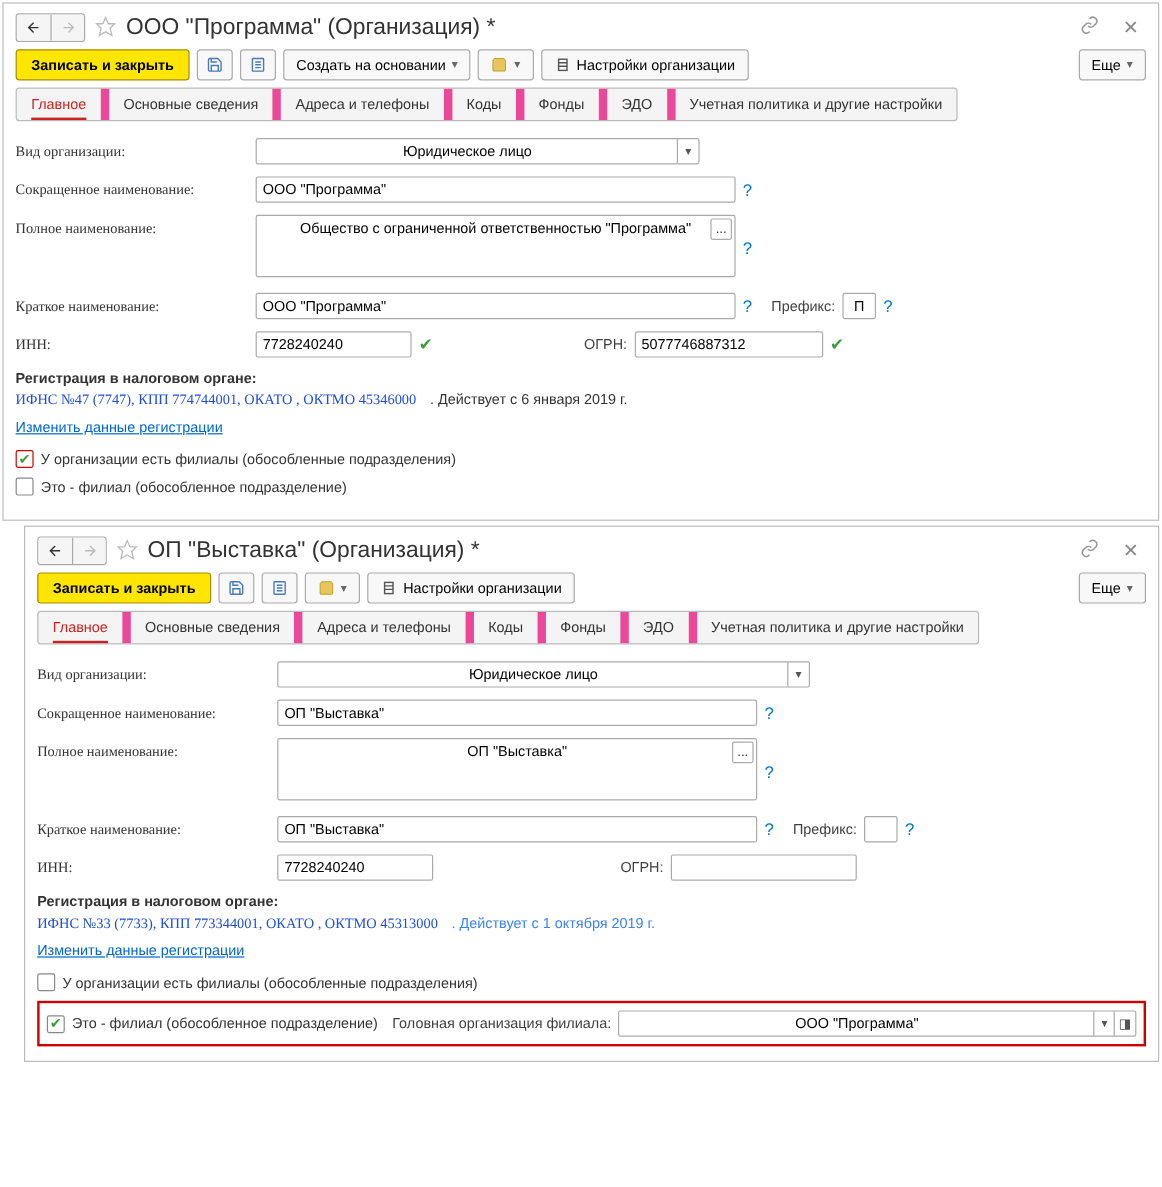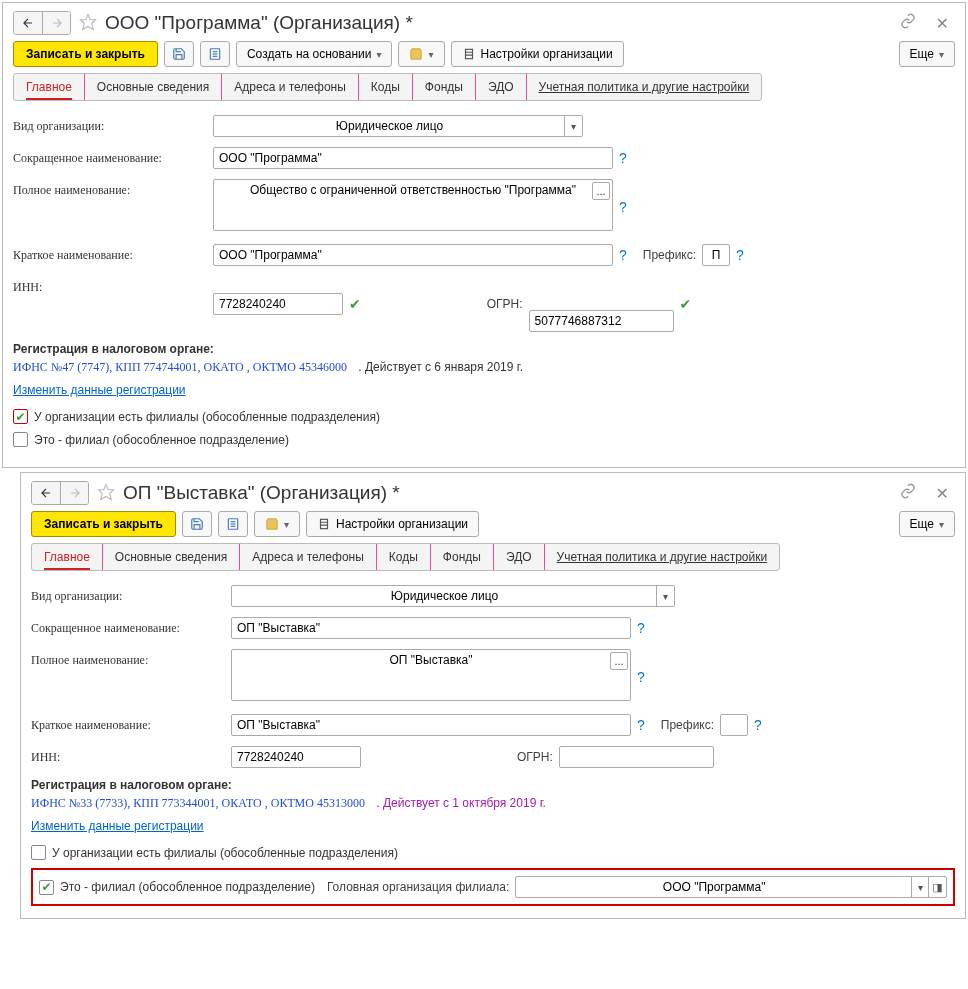--- a/index.html
+++ b/index.html
@@ -14,22 +14,22 @@
   .title { font-size: 19px; color: #333; margin-left: 8px; }
   .winctrl { margin-left: auto; display: flex; align-items: center; gap: 14px; }
   .winctrl span, .winctrl button { background: none; border: none; cursor: pointer; color: #888; font-size: 16px; }
   .toolbar { display: flex; align-items: flex-end; gap: 6px; margin-bottom: 6px; }
   .btn { height: 26px; border: 1px solid #aaa; border-radius: 3px; background: #f8f8f8; padding: 0 10px; cursor: pointer; display: inline-flex; align-items: center; gap: 5px; font-size: 12px; }
   .btn.save { background: #ffe600; border-color: #a88c00; font-weight: bold; padding: 0 12px; }
   .btn.icon-only { width: 30px; padding: 0; justify-content: center; }
   .btn .chev { color: #666; font-size: 10px; }
   .toolbar .spacer { flex: 1; }
   .tabs { display: flex; border: 1px solid #bbb; border-radius: 3px; background: #f4f4f4; width: fit-content; margin-bottom: 14px; }
-  .tab { padding: 6px 12px; cursor: pointer; border-right: 1px solid #ec4899; }
-  .tab:last-child { border-right: none; text-decoration: underline; }
+  .tab { padding: 6px 12px; cursor: pointer; border-right: 7px solid #ec4899; }
+  .tab:last-child { border-right: none; }
   .tab.active { color: #c22; }
   .tab.active::after { content: ""; display: block; height: 2px; background: #c22; margin-top: 4px; margin-bottom: -6px; }
   .form-row { display: flex; align-items: flex-start; margin-bottom: 10px; }
   .form-label { width: 200px; padding-top: 4px; color: #333; font-family: Liberation Serif, serif; }
   .form-controls { display: flex; align-items: center; flex-wrap: wrap; gap: 6px; }
   input[type="text"], textarea, .select { border: 1px solid #aaa; border-radius: 2px; padding: 3px 5px; font-family: inherit; font-size: 12px; background: #fff; }
   textarea { resize: none; text-align: center; }
   .select { display: flex; }
   .select input { border: none; flex: 1; outline: none; padding: 0; font-size: 12px; text-align: center; }
   .select .drop { width: 18px; border-left: 1px solid #aaa; display: flex; align-items: center; justify-content: center; cursor: pointer; color: #555; font-size: 10px; margin: -3px -5px -3px 4px; }
@@ -166,21 +166,21 @@
       <span class="help">?</span>
     </div>
   </div>
 
   <div class="form-row">
     <div class="form-label">ИНН:</div>
     <div class="form-controls">
       <input type="text" style="width: 130px;" value="7728240240">
       <span class="check-ok">✔</span>
       <span class="inline-label" style="margin-left:120px">ОГРН:</span>
-      <input type="text" style="width: 145px; margin-top: 34px;" value="5077746887312">
+      <input type="text" style="width: 157px;" value="5077746887312">
       <span class="check-ok">✔</span>
     </div>
   </div>
 
   <div class="section-label">Регистрация в налоговом органе:</div>
   <div>
     <span class="tax-info">ИФНС №47 (7747), КПП 774744001, ОКАТО , ОКТМО 45346000</span>
     <span style="margin-left:8px;color:#333">. Действует с 6 января 2019 г.</span>
   </div>
 
@@ -314,21 +314,21 @@
     <div class="form-controls">
       <input type="text" style="width: 130px;" value="7728240240">
       <span class="inline-label" style="margin-left:150px">ОГРН:</span>
       <input type="text" style="width: 155px;" value="">
     </div>
   </div>
 
   <div class="section-label">Регистрация в налоговом органе:</div>
   <div>
     <span class="tax-info">ИФНС №33 (7733), КПП 773344001, ОКАТО , ОКТМО 45313000</span>
-    <span style="margin-left:8px;color:#a21caf">. Действует с 1 октября 2019 г.</span>
+    <span style="margin-left:8px;color:#3b82f6">. Действует с 1 октября 2019 г.</span>
   </div>
 
   <a class="link">Изменить данные регистрации</a>
 
   <div class="checkbox-row">
     <span class="chk"></span>
     <span>У организации есть филиалы (обособленные подразделения)</span>
   </div>
 
   <div class="highlight-row">

